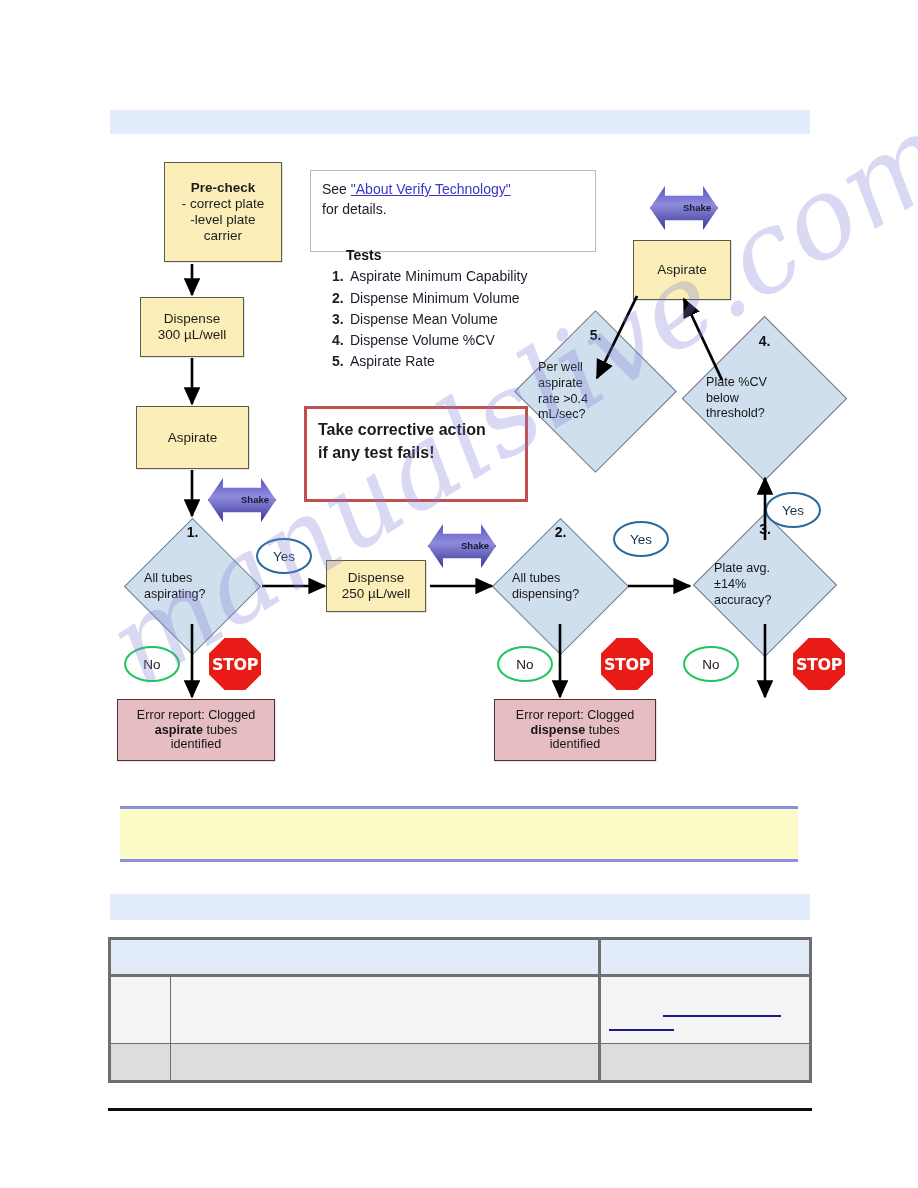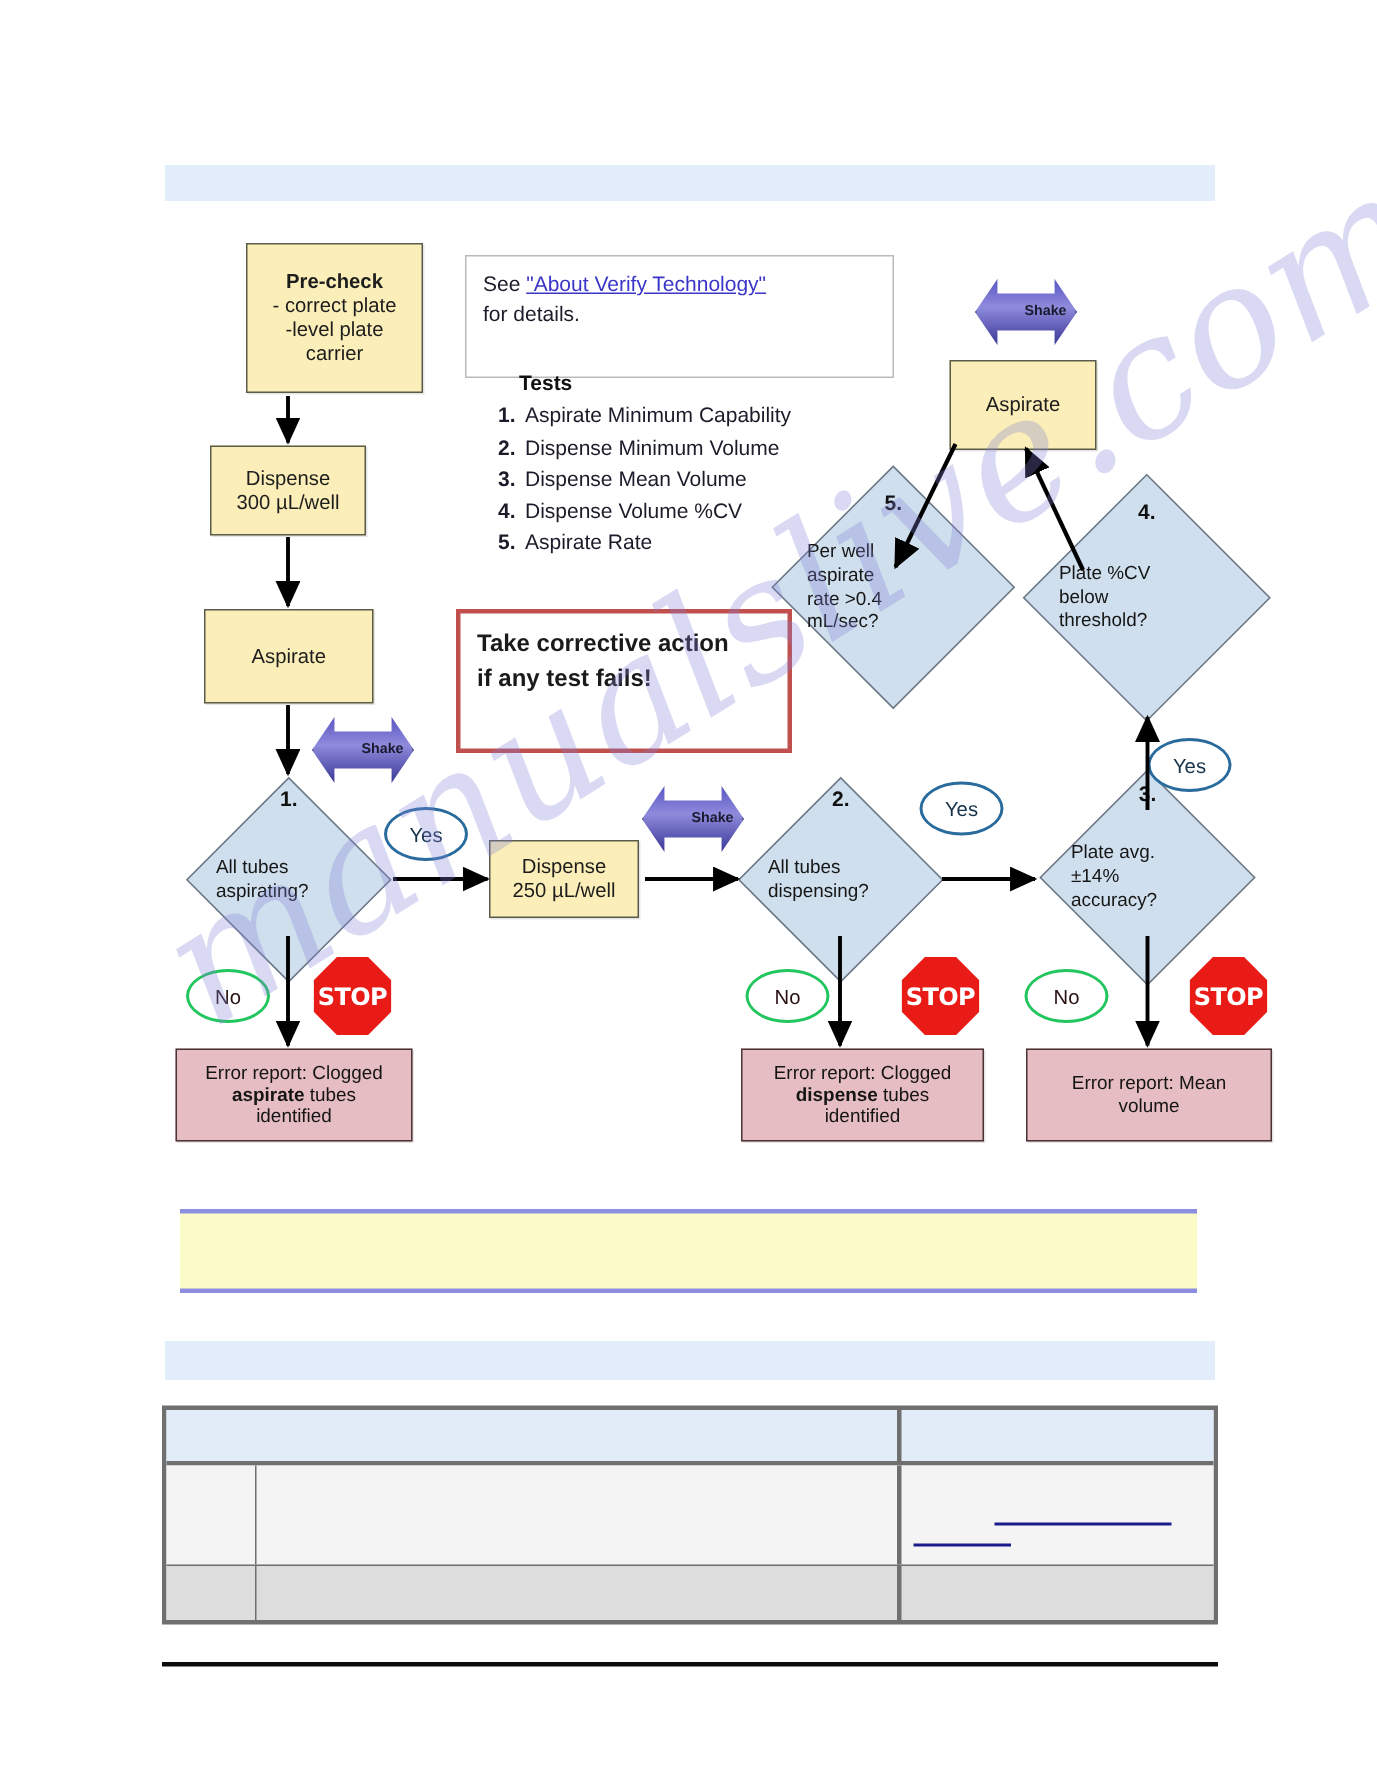--- a/index.html
+++ b/index.html
@@ -278,24 +278,20 @@
     </div>
 
     <div class="node errbox" style="left:494px;top:699px;width:162px;height:62px;flex-direction:column;">
       <div>Error report: Clogged</div>
       <div>
         <b>dispense</b><span> tubes</span>
       </div>
       <div>identified</div>
     </div>
 
-    <div class="node errbox" style="left:684px;top:699px;width:164px;height:62px;flex-direction:column;">
-      <div>Error report:  Mean</div>
-      <div>volume</div>
-    </div>
 
     <div class="note" style="position:absolute;left:310px;top:170px;width:262px;height:62px;">
       <div style="width:100%;">
         <span>See </span><a href="#" class="link">"About  Verify Technology"</a>
         <div>for details.</div>
       </div>
     </div>
 
     <div id="tests">
       <div class="ttitle">Tests</div>

